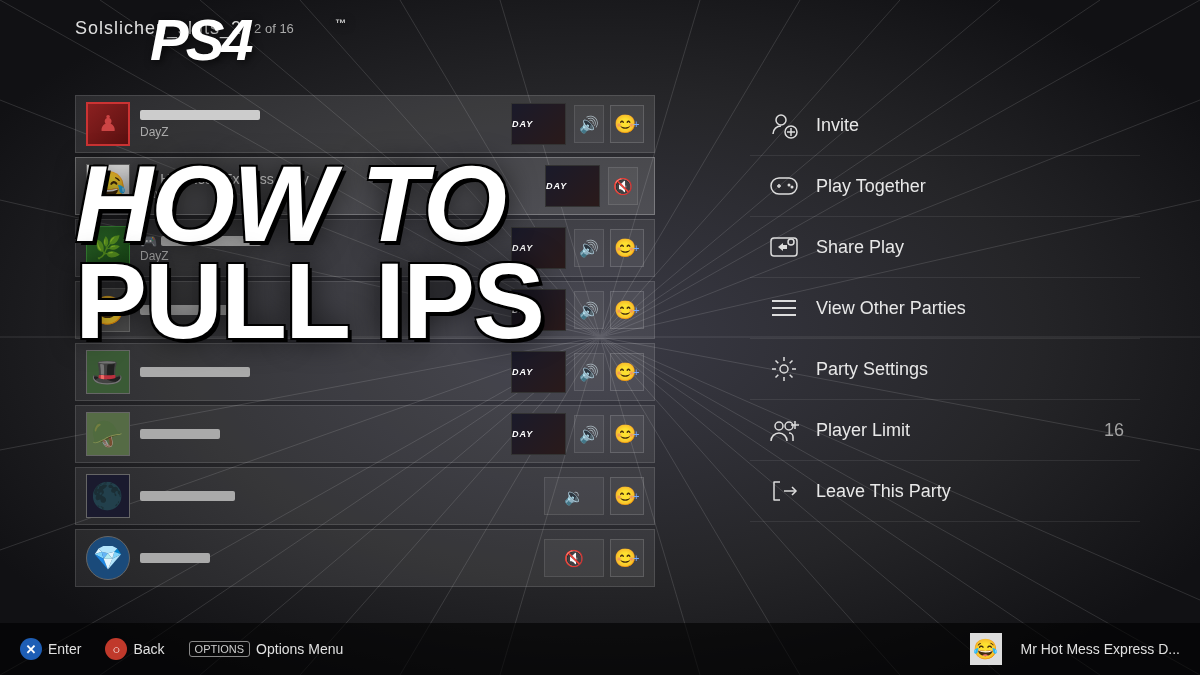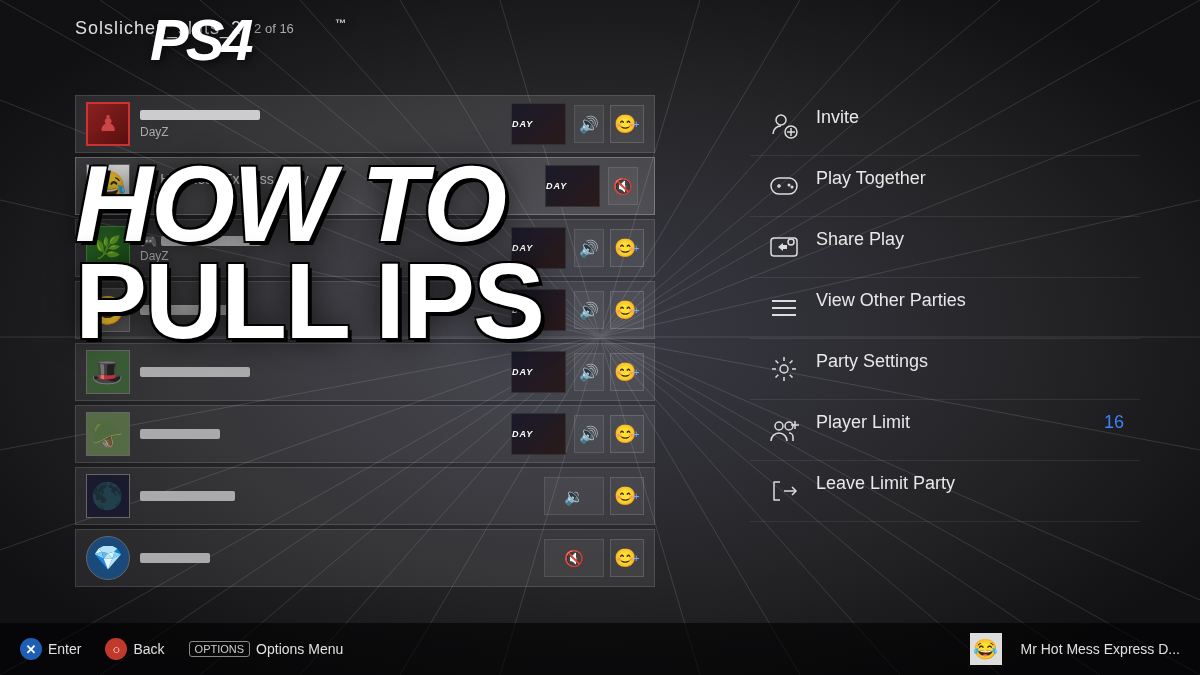--- a/index.html
+++ b/index.html
@@ -199,21 +199,21 @@
     .right-panel {
       position: absolute;
       top: 95px;
       right: 60px;
       width: 390px;
       z-index: 10;
     }
 
     .menu-item {
       display: flex;
-      align-items: flex-start;
+      align-items: center;
       padding: 12px 16px;
       border-bottom: 1px solid rgba(255,255,255,0.08);
       cursor: pointer;
       position: relative;
     }
     .menu-icon {
       width: 36px;
       height: 36px;
       display: flex;
       align-items: center;
@@ -223,21 +223,21 @@
       font-size: 22px;
       color: #ddd;
     }
     .menu-label {
       color: #e8e8e8;
       font-size: 18px;
       font-weight: 400;
       flex: 1;
     }
     .menu-value {
-      color: #3b82f6;
+      color: #a3a3a3;
       font-size: 18px;
     }
 
     
     .bottom-bar {
       position: absolute;
       bottom: 0;
       left: 0;
       right: 0;
       height: 52px;
@@ -604,21 +604,21 @@
   </div>
 
   <div class="menu-item">
     <div class="menu-icon icon-leave">
       <svg width="28" height="26" viewBox="0 0 28 26" fill="none">
         <path d="M10 22 L4 22 L4 4 L10 4" stroke="#ddd" stroke-width="1.5" fill="none" stroke-linejoin="round"></path>
         <line x1="14" y1="13" x2="26" y2="13" stroke="#ddd" stroke-width="1.5"></line>
         <path d="M22 9 L26 13 L22 17" stroke="#ddd" stroke-width="1.5" fill="none"></path>
       </svg>
     </div>
-    <span class="menu-label">Leave Limit Party</span>
+    <span class="menu-label">Leave This Party</span>
   </div>
 
 </div>
 
 <div class="bottom-bar">
   <div class="bottom-btn">
     <div class="btn-circle btn-x">✕</div>
     <span>Enter</span>
   </div>
   <div class="bottom-btn">

